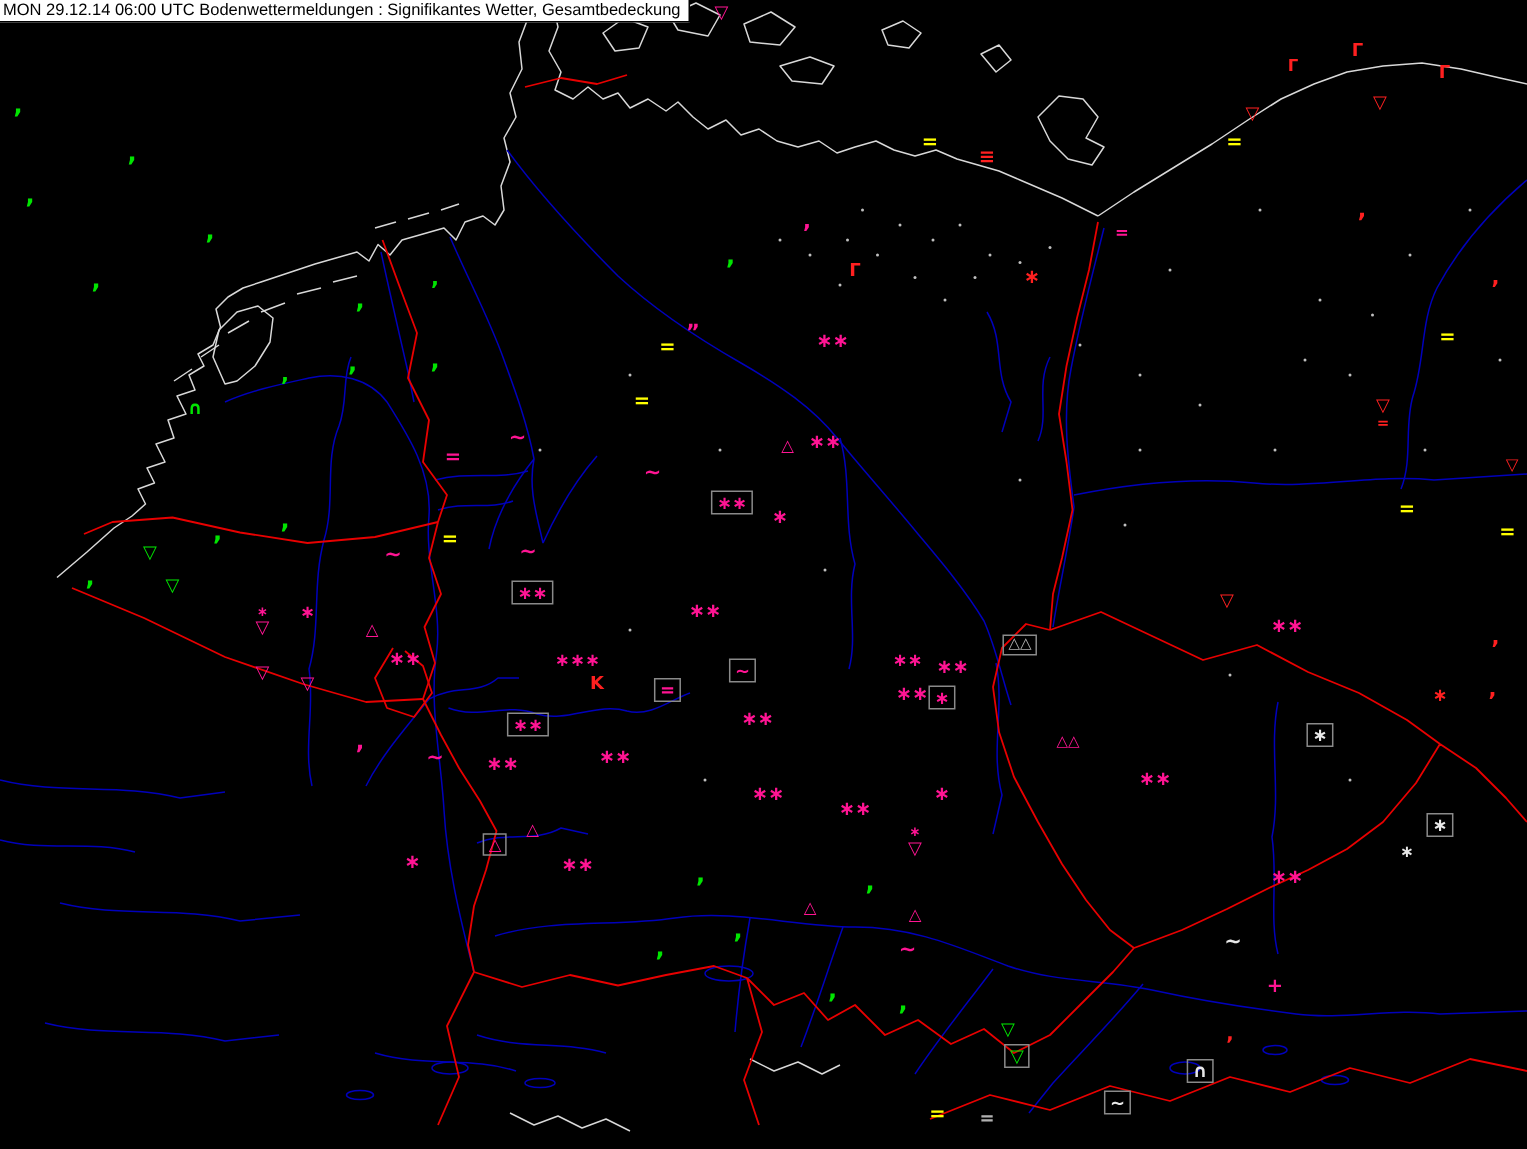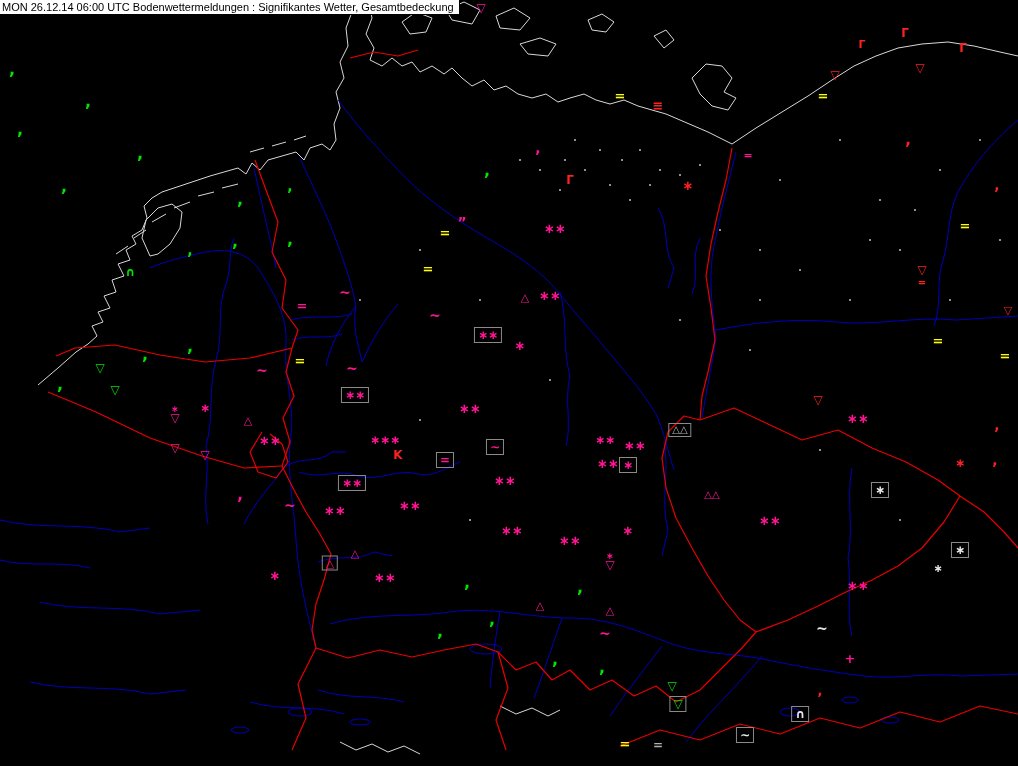--- a/index.html
+++ b/index.html
@@ -245,16 +245,16 @@
       <span class="wx" style="left: 1008px; top: 310px; color: rgb(255, 32, 32); font-size: 11px;">▽</span>
       <span class="wx" style="left: 818px; top: 400px; color: rgb(255, 32, 32); font-size: 12px;">▽</span>
       <span class="wx" style="left: 997px; top: 425px; color: rgb(255, 32, 32); font-size: 14px;">,</span>
       <span class="wx" style="left: 995px; top: 460px; color: rgb(255, 32, 32); font-size: 14px;">,</span>
       <span class="wx" style="left: 960px; top: 463px; color: rgb(255, 32, 32); font-size: 12px;">∗</span>
       <span class="wx" style="left: 398px; top: 455px; color: rgb(255, 32, 32); font-size: 12px;">K</span>
       <span class="wx" style="left: 820px; top: 690px; color: rgb(255, 32, 32); font-size: 13px;">,</span>
     </div>
 
   <div id="title-bar">
-    <span>MON 26.12.14 06:00 UTC  Bodenwettermeldungen :  Signifikantes Wetter, Gesamtbedeckung</span>
+    <span>MON 29.12.14 06:00 UTC  Bodenwettermeldungen :  Signifikantes Wetter, Gesamtbedeckung</span>
   </div>
 
 </div>
 
 </body></html>

